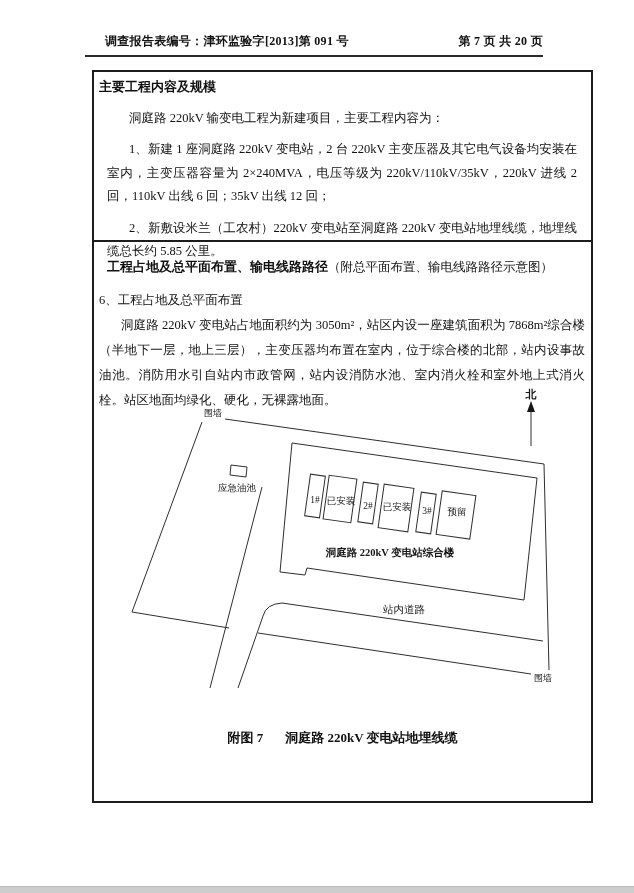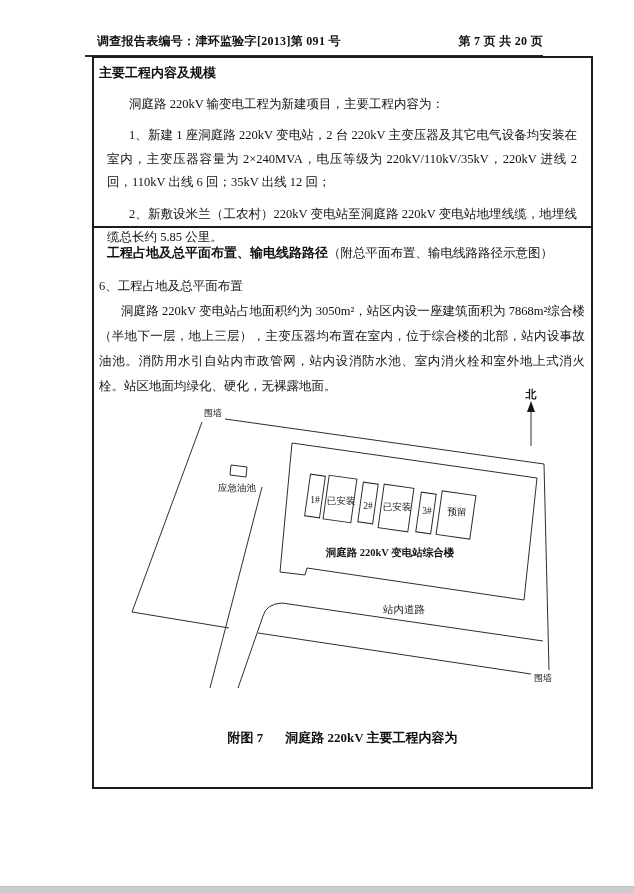--- a/index.html
+++ b/index.html
@@ -7,26 +7,26 @@
     position:relative; width:634px; height:893px; background:#ffffff;
     font-family:"Liberation Serif","DejaVu Serif",serif; color:#111;
     overflow:hidden;
   }
   
   .hdr {
     position:absolute; left:85px; top:33px; width:458px;
     border-bottom:2px solid #2b2b2b; padding-bottom:5px;
     font-size:12px; font-weight:bold; letter-spacing:0.3px;
   }
-  .hdr-left { margin-left:12px; }
+  .hdr-left { margin-left:20px; }
   .hdr-right { float:right; margin-right:0; }
 
   
   .doc-table {
-    position:absolute; left:92px; top:56px; width:501px; height:733px;
+    position:absolute; left:92px; top:70px; width:501px; height:733px;
     border:2px solid #1c1c1c; box-sizing:border-box; background:#fff;
   }
   .row1 {
     height:170px; border-bottom:2px solid #1c1c1c; box-sizing:border-box;
     padding:3px 6px 0 5px;
   }
   .row2 { padding:4px 6px 0 5px; }
   .sec-title { font-size:13px; font-weight:bold; line-height:23.5px; margin:0; }
   .row1 p { margin:8px; font-size:12.5px; line-height:23.5px; text-align:justify; }
   .row2 p { margin:0; font-size:12.5px; line-height:25px; text-align:justify; }
@@ -119,18 +119,18 @@
     <text x="457" y="515" text-anchor="middle" font-size="9.5">预留</text>
 
     <text x="390" y="556" text-anchor="middle" font-size="10.5" font-weight="600">洞庭路 220kV 变电站综合楼</text>
 
     <line class="ln" x1="262" y1="487" x2="210" y2="688"></line>
     <path class="ln" d="M238,688 L263,616 Q266,604 282,603 L543,641"></path>
     <text x="404" y="613" text-anchor="middle" font-size="10.5">站内道路</text>
   </svg>
 
   <div class="caption">
-    <span>附图 7</span><span class="gap"></span><span>洞庭路 220kV 主要工程内容为</span>
+    <span>附图 7</span><span class="gap"></span><span>洞庭路 220kV 变电站地埋线缆</span>
   </div>
 
   <div class="bottom-bar"></div>
 
 </div>
 
 </body></html>

